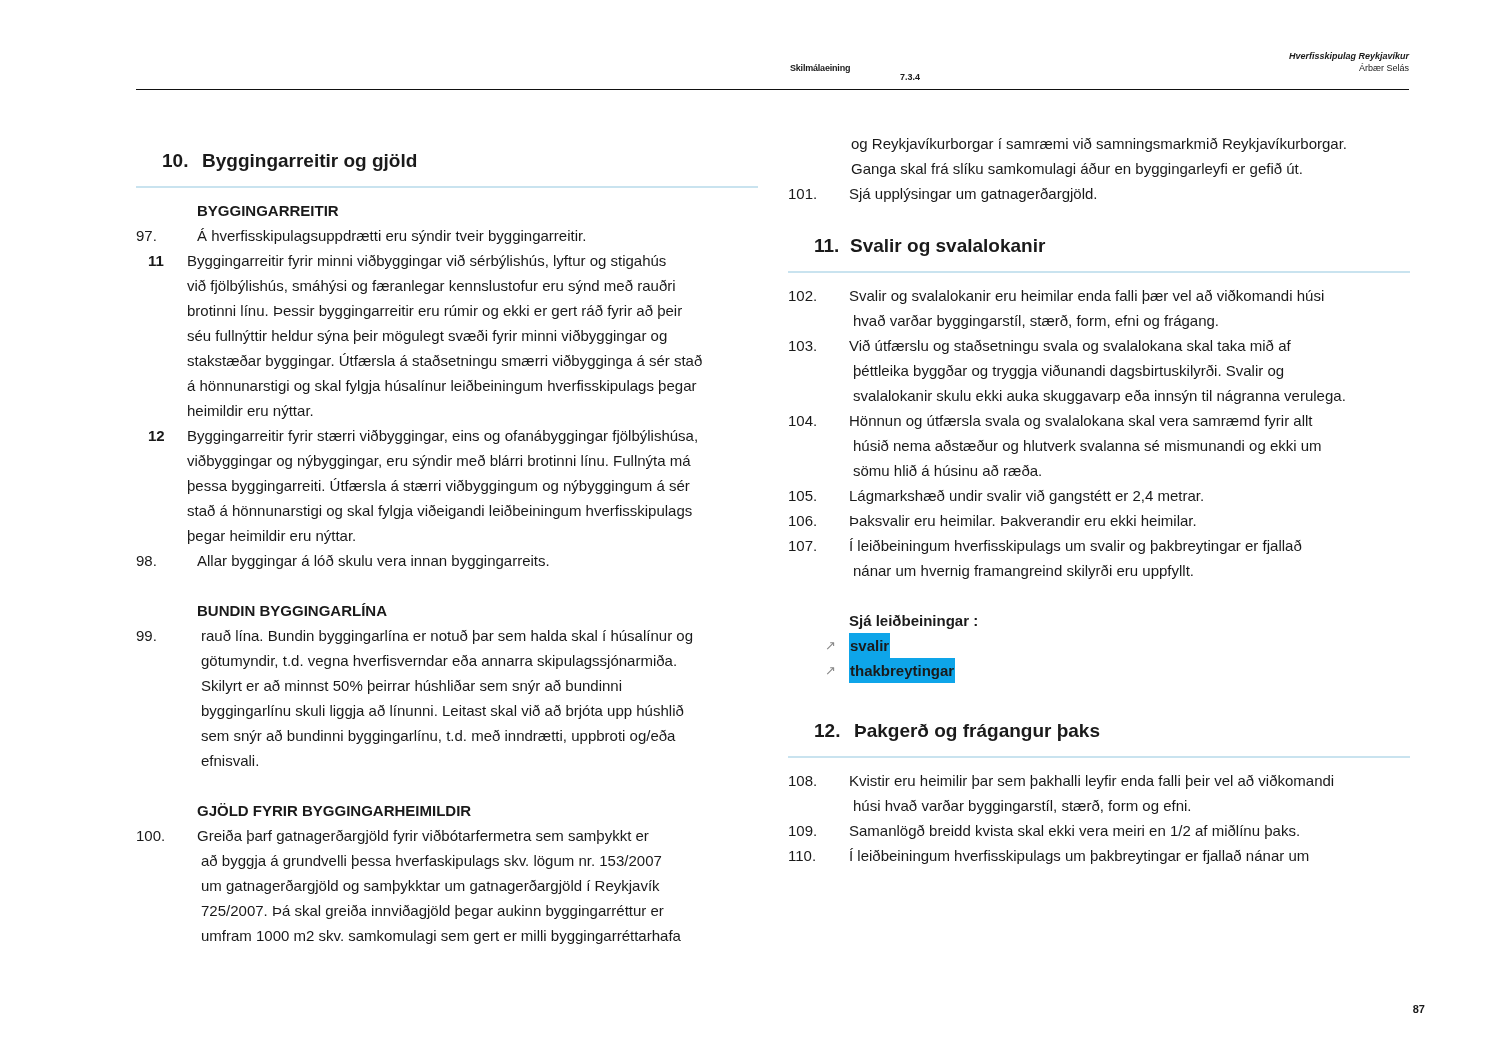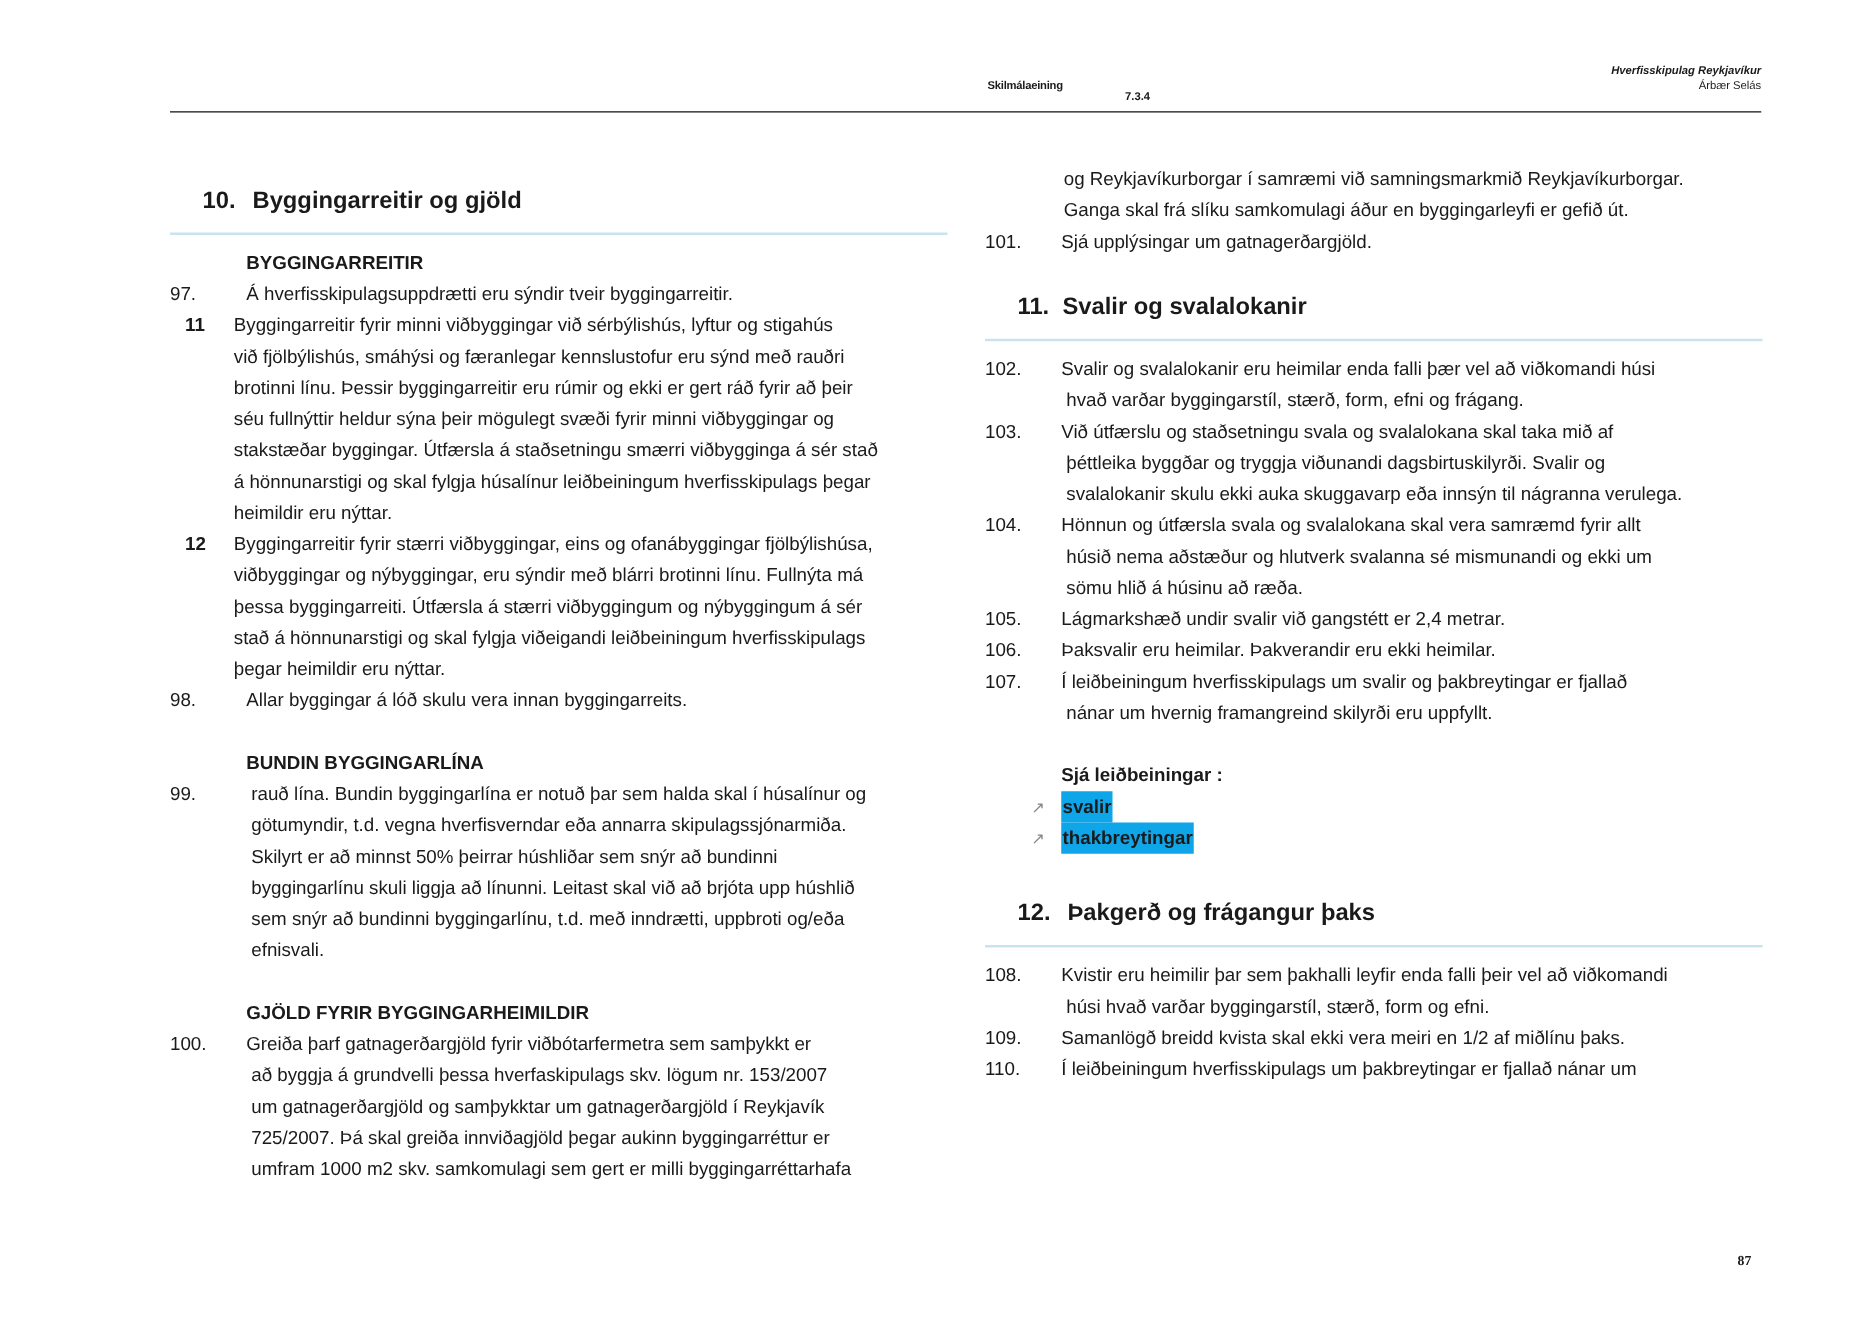--- a/index.html
+++ b/index.html
@@ -20,21 +20,21 @@
   .item { display:flex; }
   .item .num { width:61px; flex:none; }
   .item .txt { flex:1; }
   .item.ind .num { width:51px; padding-left:12px; font-weight:bold; box-sizing:border-box; }
   .item .txt .cont { display:block; padding-left:4px; }
   .gap { height:25px; }
   .links { padding-left:61px; }
   .link { display:flex; align-items:center; position:relative; }
   .link .arrow { position:absolute; left:-24px; color:#888; font-size:13px; }
   .link .lbl { font-weight:bold; background:#0ea5e9; padding:0 1px; }
-  .pageno { position:absolute; top:1003px; right:99px; font-size:11px; font-weight:bold;font-family:Liberation Serif, serif; }
+  .pageno { position:absolute; top:1003px; right:75px; font-size:11px; font-weight:bold; }
 </style>
 </head>
 <body>
 
 <div class="hdr-left">Skilmálaeining</div>
 <div class="hdr-num">7.3.4</div>
 <div class="hdr-right">
   <div class="t1">Hverfisskipulag Reykjavíkur</div>
   <div>Árbær Selás</div>
 </div>

